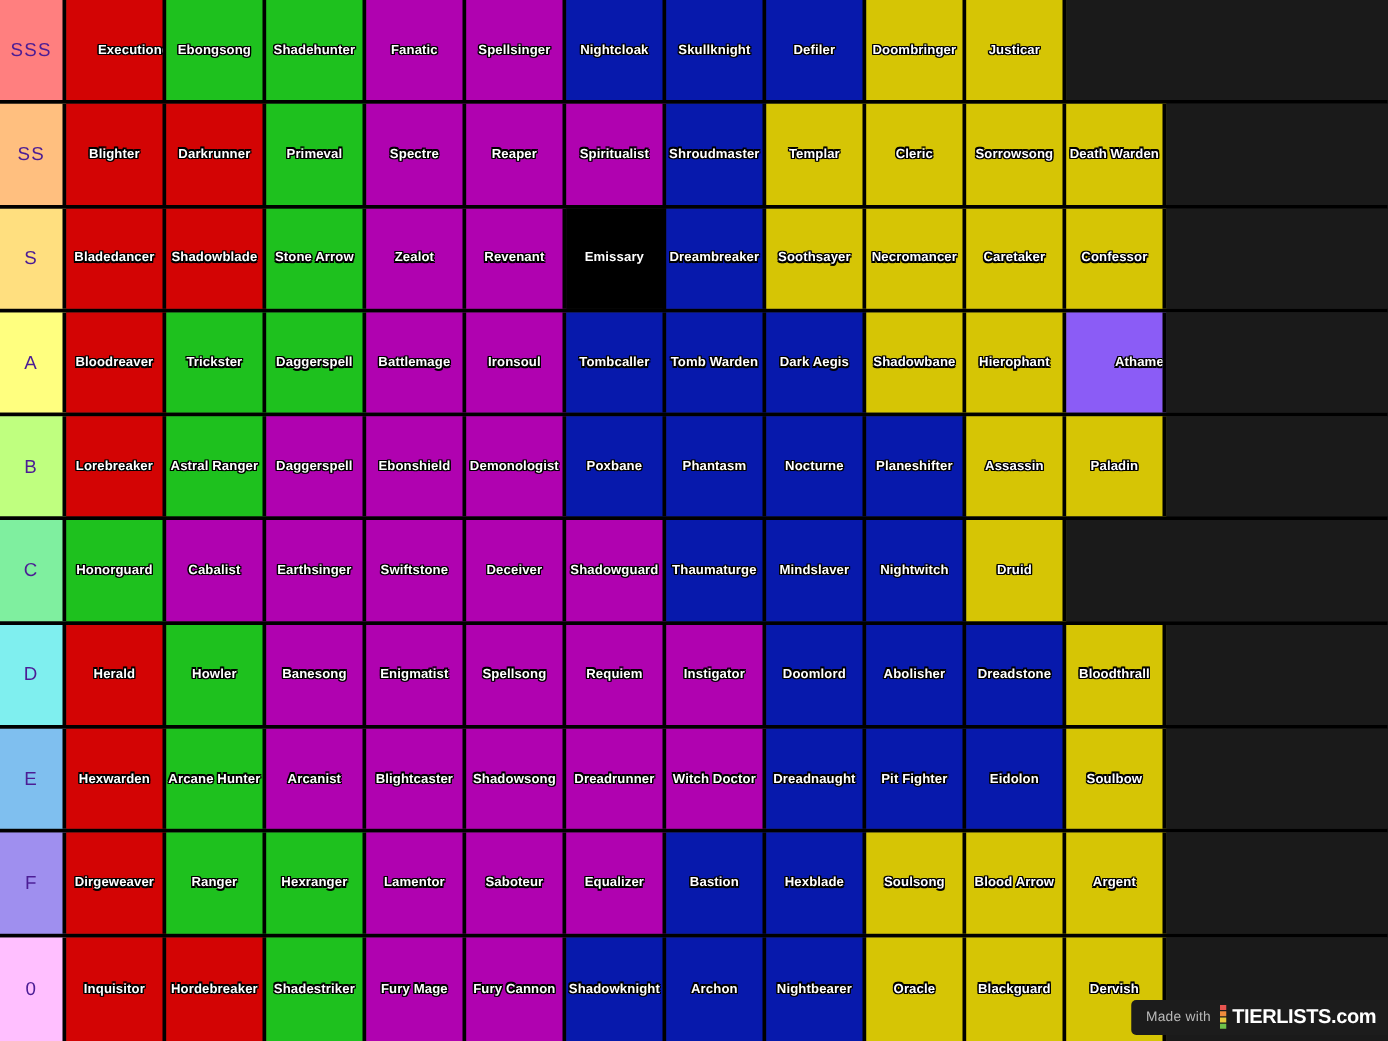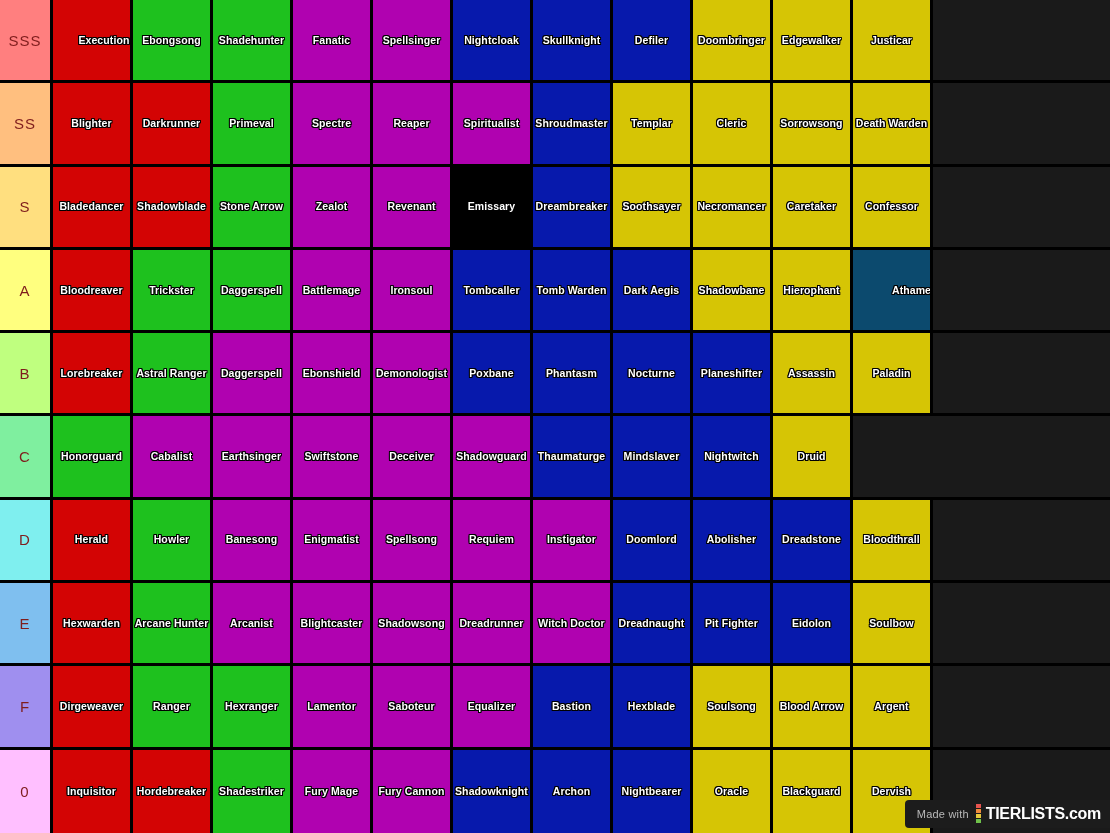--- a/index.html
+++ b/index.html
@@ -37,21 +37,21 @@
   }
 
   .tier-label {
     width: 53px;
     min-width: 53px;
     display: flex;
     align-items: center;
     justify-content: center;
     font-size: 15px;
     font-weight: normal;
-    color: #7f1d1d;
+    color: #4c1d95;
     letter-spacing: 1px;
     border-right: 3px solid #000000;
     box-sizing: border-box;
     font-family: "Liberation Sans", sans-serif;
   }
 
   .tier-items {
     flex: 1;
     display: flex;
     flex-direction: row;
@@ -140,21 +140,20 @@
       <div class="tier-items">
         <div class="tier-item" style="background: rgb(211, 4, 4); padding-left: 36px;">Executioner</div>
         <div class="tier-item" style="background: rgb(30, 193, 30);">Ebongsong</div>
         <div class="tier-item" style="background: rgb(30, 193, 30);">Shadehunter</div>
         <div class="tier-item" style="background: rgb(176, 2, 176);">Fanatic</div>
         <div class="tier-item" style="background: rgb(176, 2, 176);">Spellsinger</div>
         <div class="tier-item" style="background: rgb(7, 25, 172);">Nightcloak</div>
         <div class="tier-item" style="background: rgb(7, 25, 172);">Skullknight</div>
         <div class="tier-item" style="background: rgb(7, 25, 172);">Defiler</div>
         <div class="tier-item" style="background: rgb(214, 197, 5);">Doombringer</div>
-        <div class="tier-item" style="background: rgb(214, 197, 5);">Edgewalker</div>
         <div class="tier-item" style="background: rgb(214, 197, 5);">Justicar</div>
         <div class="tier-filler"></div>
       </div>
     </div>
     <div class="tier-row">
       <div class="tier-label" style="background: rgb(255, 191, 127);">SS</div>
       <div class="tier-items">
         <div class="tier-item" style="background: rgb(211, 4, 4);">Blighter</div>
         <div class="tier-item" style="background: rgb(211, 4, 4);">Darkrunner</div>
         <div class="tier-item" style="background: rgb(30, 193, 30);">Primeval</div>
@@ -192,21 +191,21 @@
         <div class="tier-item" style="background: rgb(211, 4, 4);">Bloodreaver</div>
         <div class="tier-item" style="background: rgb(30, 193, 30);">Trickster</div>
         <div class="tier-item" style="background: rgb(30, 193, 30);">Daggerspell</div>
         <div class="tier-item" style="background: rgb(176, 2, 176);">Battlemage</div>
         <div class="tier-item" style="background: rgb(176, 2, 176);">Ironsoul</div>
         <div class="tier-item" style="background: rgb(7, 25, 172);">Tombcaller</div>
         <div class="tier-item" style="background: rgb(7, 25, 172);">Tomb Warden</div>
         <div class="tier-item" style="background: rgb(7, 25, 172);">Dark Aegis</div>
         <div class="tier-item" style="background: rgb(214, 197, 5);">Shadowbane</div>
         <div class="tier-item" style="background: rgb(214, 197, 5);">Hierophant</div>
-        <div class="tier-item" style="background: #0c4a6e; padding-left: 41px;">Athame</div>
+        <div class="tier-item" style="background: #8b5cf6; padding-left: 41px;">Athame</div>
         <div class="tier-filler"></div>
       </div>
     </div>
     <div class="tier-row">
       <div class="tier-label" style="background: rgb(191, 255, 127);">B</div>
       <div class="tier-items">
         <div class="tier-item" style="background: rgb(211, 4, 4);">Lorebreaker</div>
         <div class="tier-item" style="background: rgb(30, 193, 30);">Astral Ranger</div>
         <div class="tier-item" style="background: rgb(176, 2, 176);">Daggerspell</div>
         <div class="tier-item" style="background: rgb(176, 2, 176);">Ebonshield</div>

